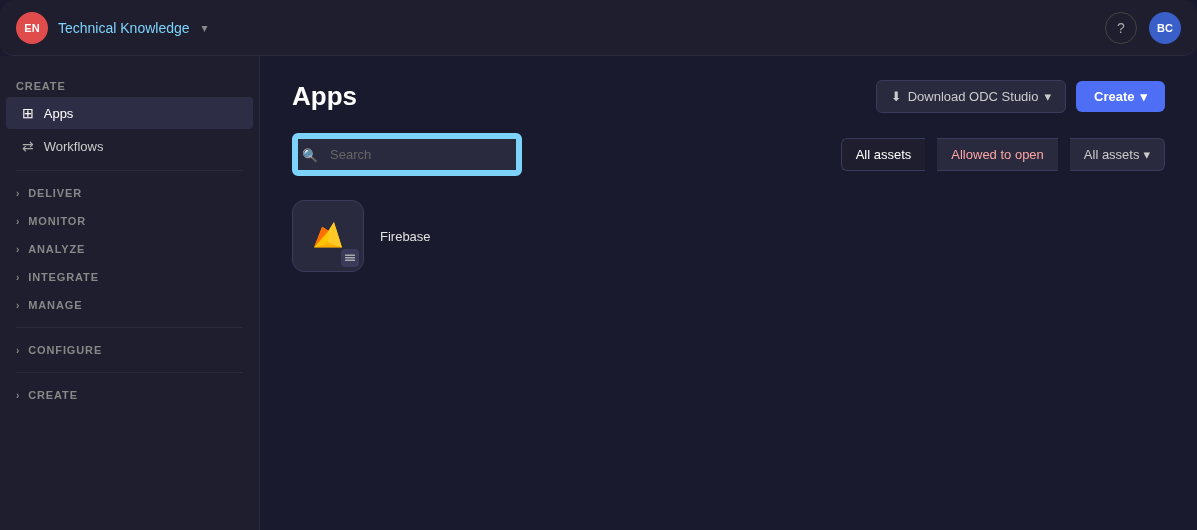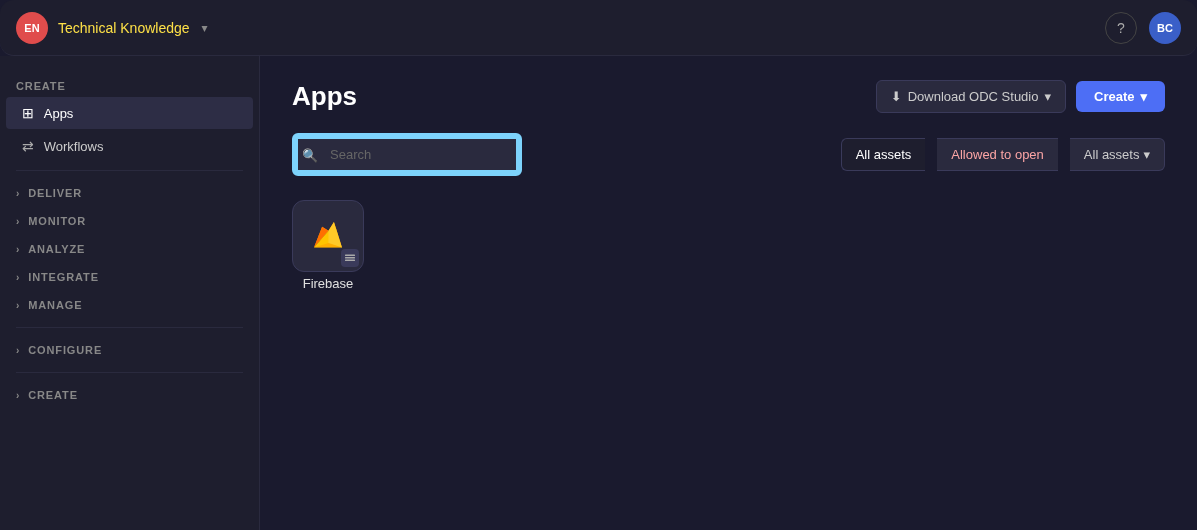--- a/index.html
+++ b/index.html
@@ -36,21 +36,21 @@
       display: flex;
       align-items: center;
       justify-content: center;
       font-size: 11px;
       font-weight: 700;
       color: #fff;
     }
     .topbar-title {
       font-size: 14px;
       font-weight: 500;
-      color: #fde047;
+      color: #7dd3fc;
     }
     .topbar-chevron {
       color: #888;
       font-size: 12px;
       margin-left: 2px;
     }
     .topbar-right {
       display: flex;
       align-items: center;
       gap: 12px;
@@ -273,23 +273,23 @@
 
     
     .app-grid {
       display: flex;
       flex-wrap: wrap;
       gap: 20px;
       margin-bottom: 24px;
     }
     .app-card {
       display: flex;
-      flex-direction: column;
-      align-items: center;
-      gap: 4px;
+      flex-direction: row;
+      align-items: center;
+      gap: 16px;
       cursor: pointer;
     }
     .app-icon-wrap {
       width: 72px;
       height: 72px;
       background: #2a2a3e;
       border-radius: 12px;
       display: flex;
       align-items: center;
       justify-content: center;

